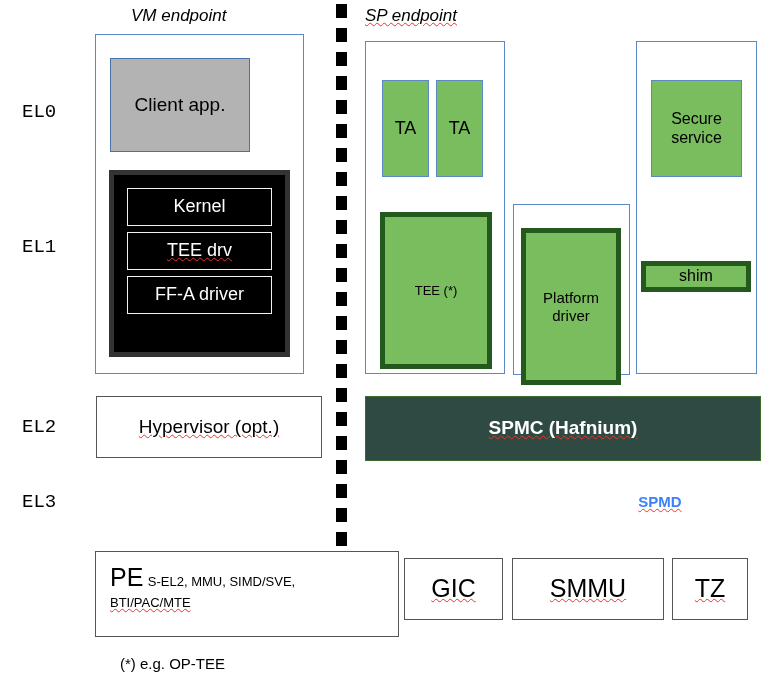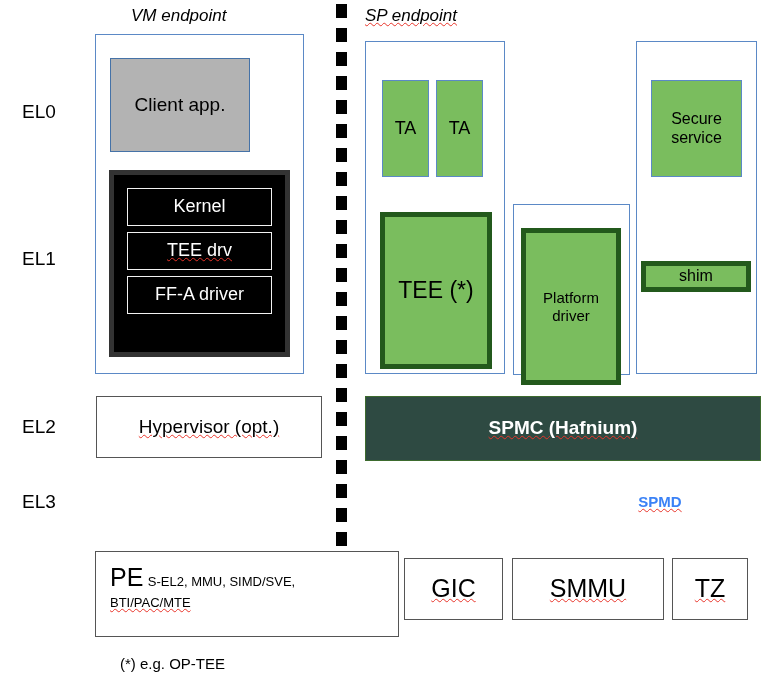--- a/index.html
+++ b/index.html
@@ -32,20 +32,21 @@
     text-decoration-color: #e8342a;
     text-decoration-style: wavy;
     text-decoration-thickness: 1px;
     text-underline-offset: 1px;
   }
   .el-label {
     font-size: 19px;
     color: #000;
     text-align: left;
     white-space: nowrap;
+    font-family: Liberation Mono, monospace;
   }
 
   
   .ctr {
     display: flex;
     align-items: center;
     justify-content: center;
     text-align: center;
     line-height: 1.18;
   }
@@ -77,21 +78,21 @@
 
   
   .green-thin {
     background: #7abd5e;
     border: 1px solid #5b89c6;
     font-size: 18px;
   }
   .green-thick {
     background: #7abd5e;
     border: 5px solid #23591c;
-    font-size: 23px;
+    font-size: 13px;
   }
   .green-thick.small { border-width: 5px; font-size: 15px; }
 
   
   .plain-box {
     background: #ffffff;
     border: 1px solid #555555;
   }
 
   
@@ -143,21 +144,21 @@
 </style>
 </head>
 <body>
 
 <div id="canvas">
 
   <div class="abs hdr" style="left:131px; top:6px;">VM endpoint</div>
   <div class="abs hdr spell" style="left:365px; top:6px;">SP endpoint</div>
 
   <div class="abs el-label" style="left:22px; top:101px;">EL0</div>
-  <div class="abs el-label" style="left:22px; top:236px;margin-top:12px;">EL1</div>
+  <div class="abs el-label" style="left:22px; top:236px;">EL1</div>
   <div class="abs el-label" style="left:22px; top:416px;">EL2</div>
   <div class="abs el-label" style="left:22px; top:491px;">EL3</div>
 
   <div class="abs dash-col" style="left:336px; top:4px; height:560px;">
     <div class="dash" style="top:0px;"></div>
     <div class="dash" style="top:24px;"></div>
     <div class="dash" style="top:48px;"></div>
     <div class="dash" style="top:72px;"></div>
     <div class="dash" style="top:96px;"></div>
     <div class="dash" style="top:120px;"></div>

